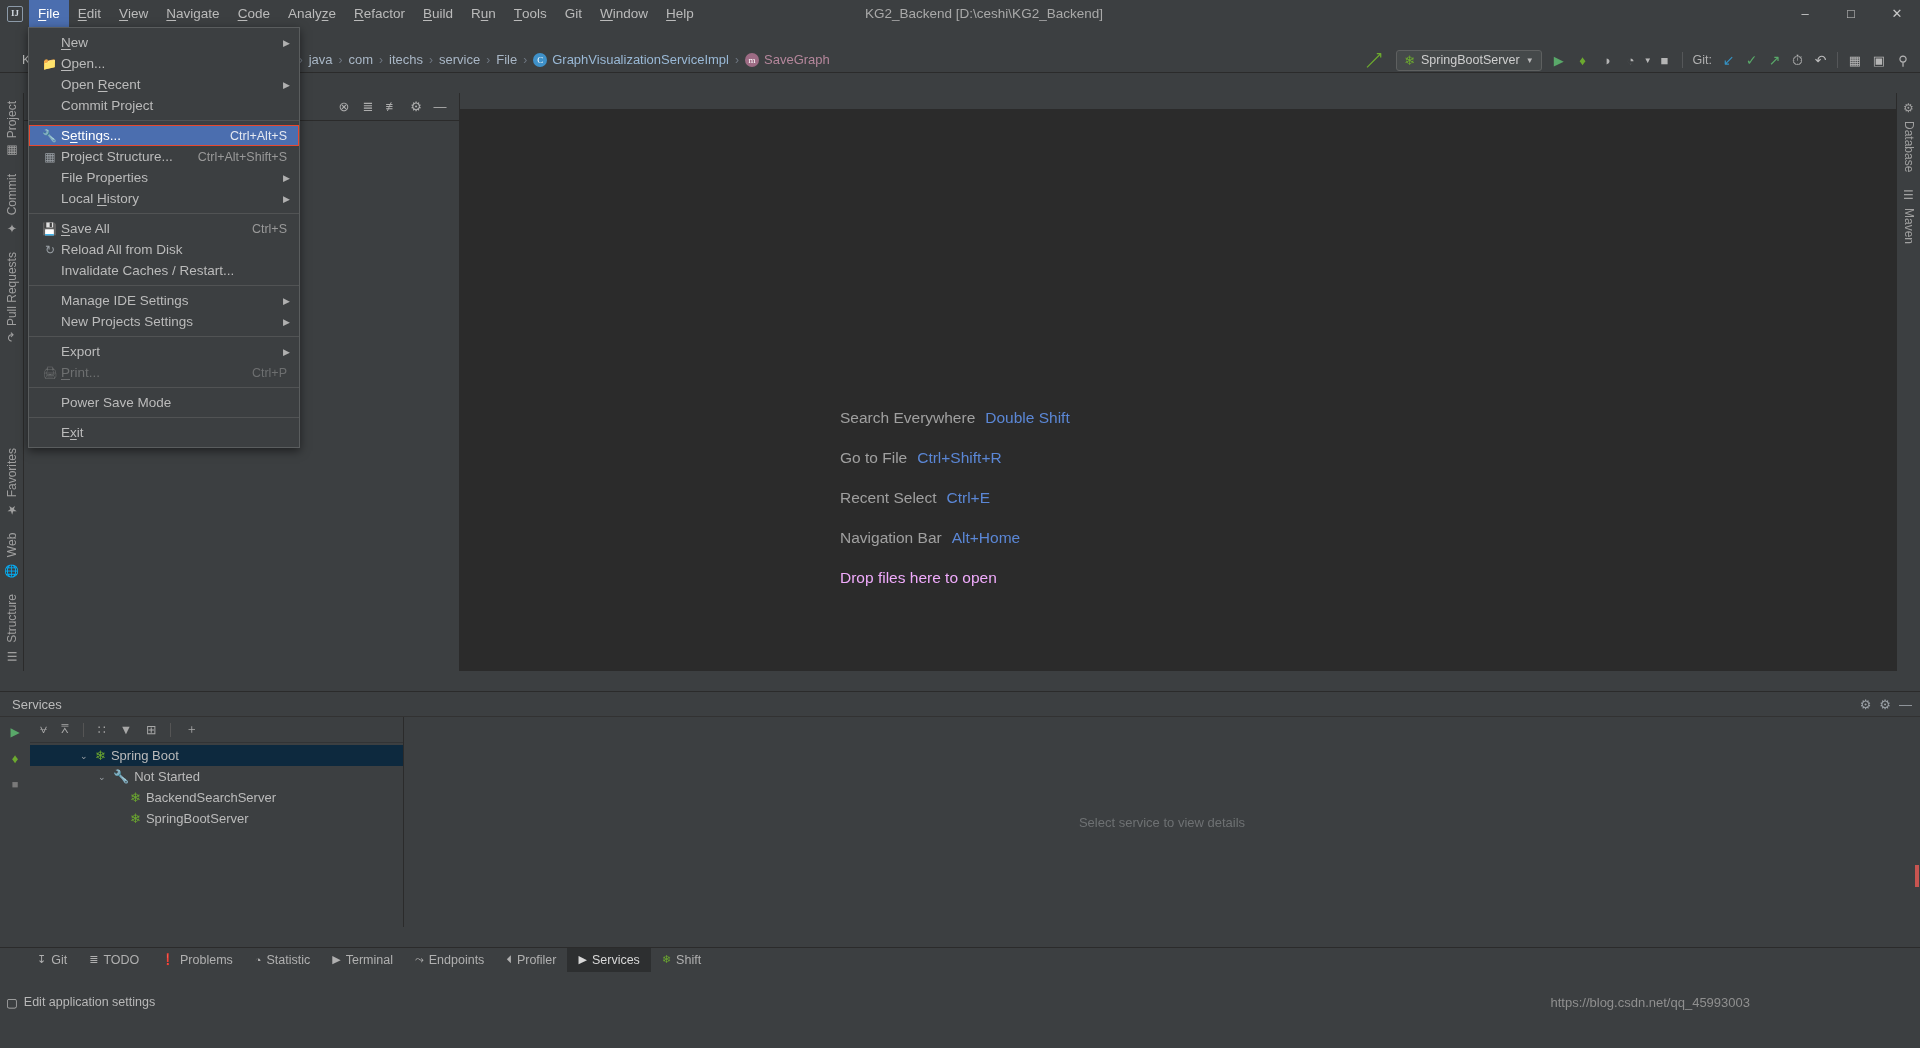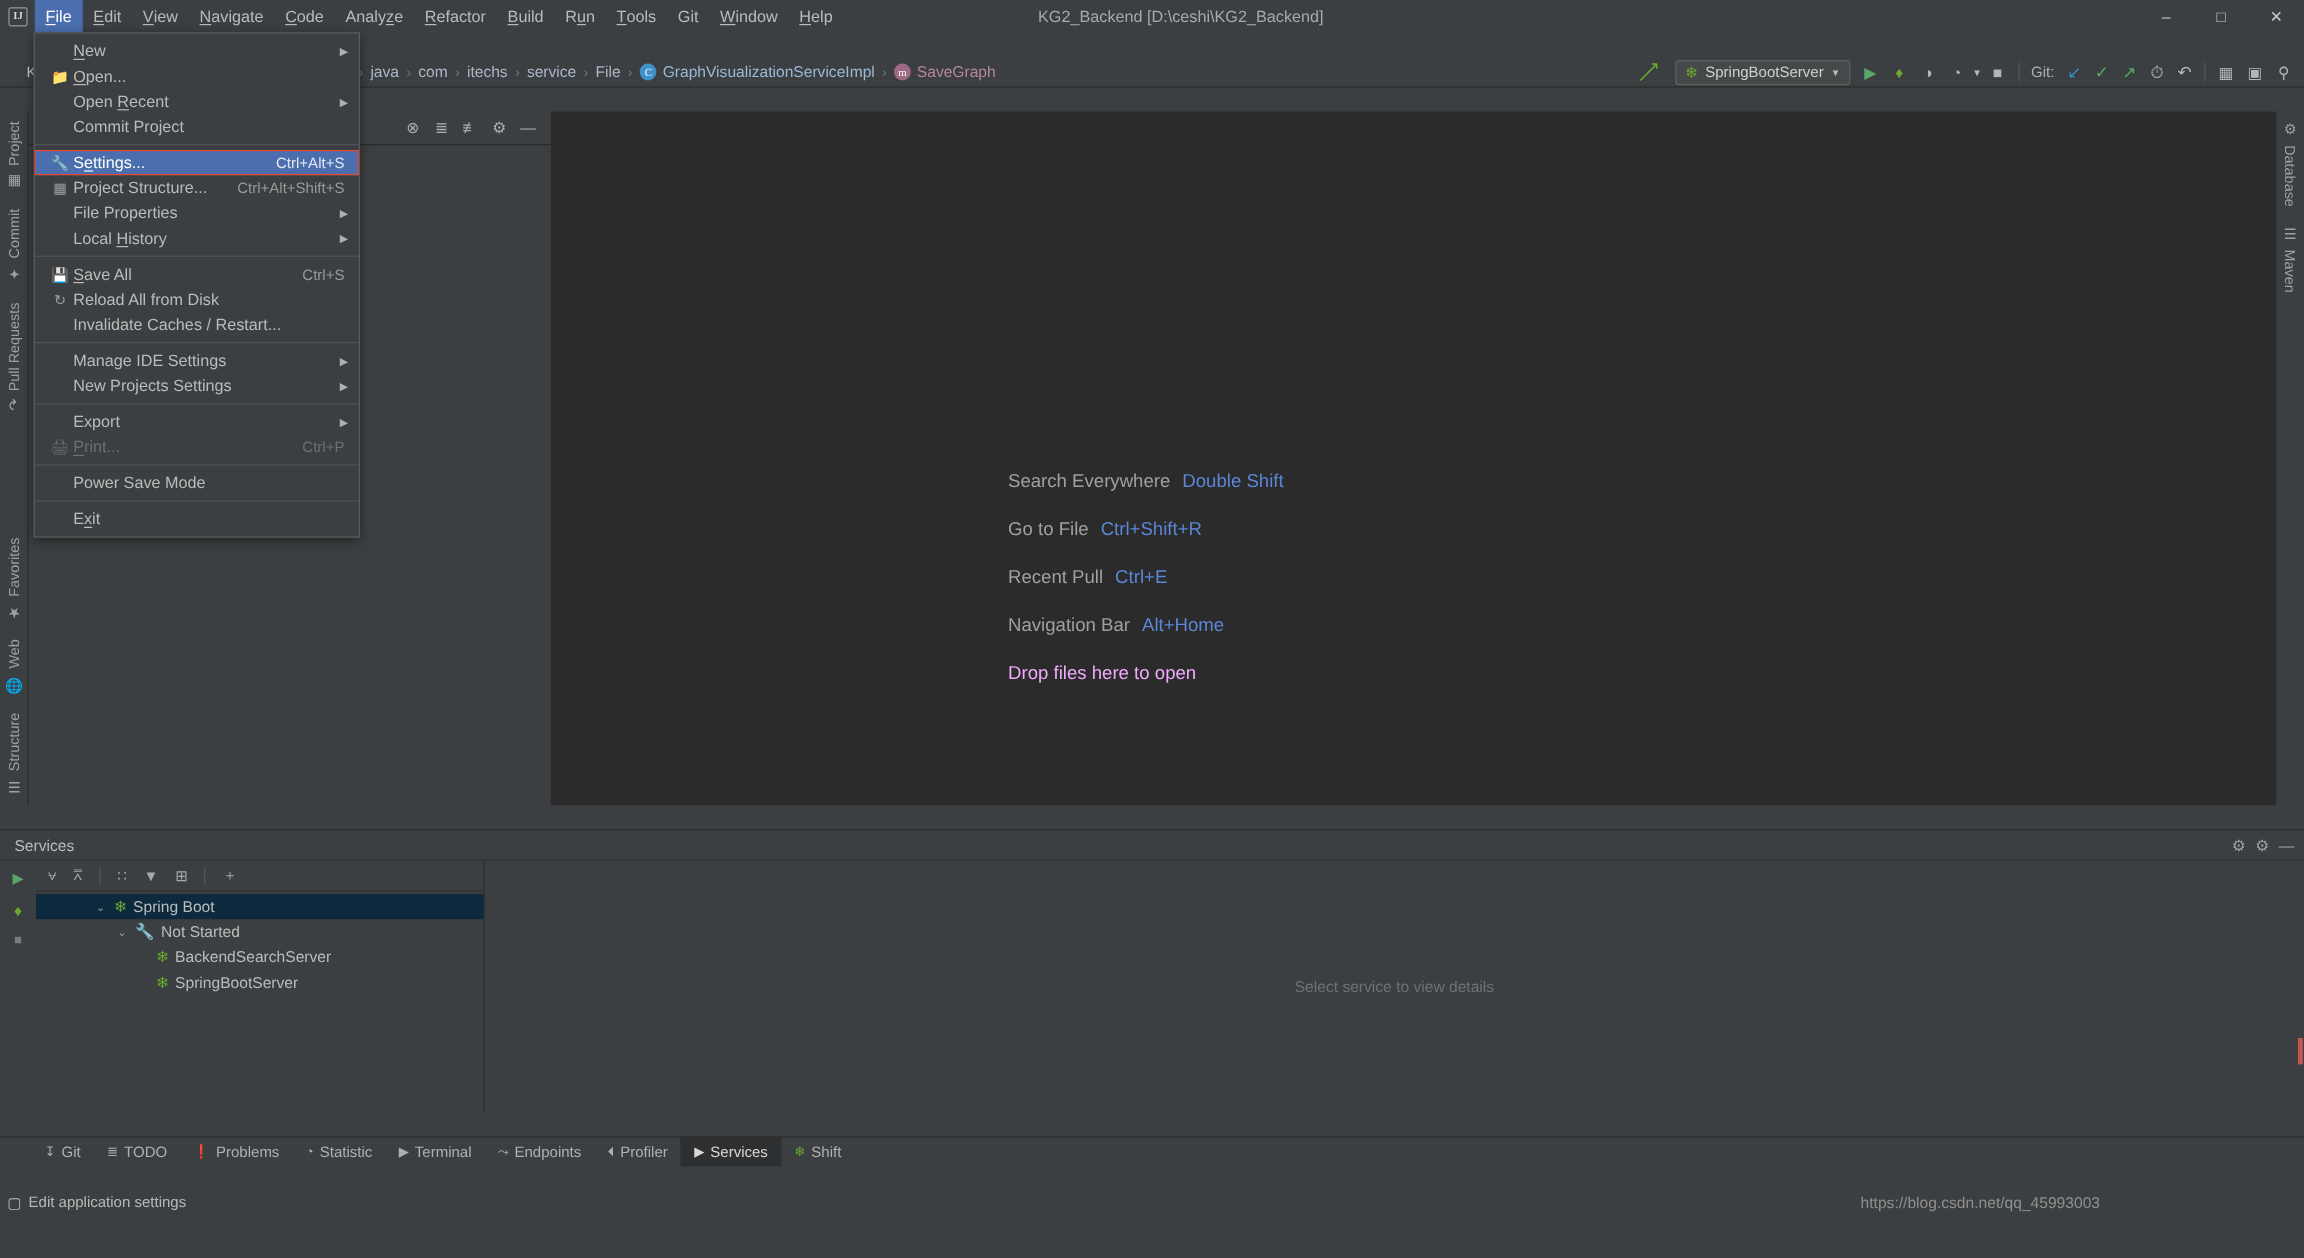--- a/index.html
+++ b/index.html
@@ -92,21 +92,21 @@
   }
   .left-strip { border-right: 1px solid #2b2b2b; }
   .right-strip { border-left: 1px solid #2b2b2b; }
   .vtab {
     writing-mode: vertical-rl; font-size: 12px; color: #a0a0a0; padding: 8px 4px;
     white-space: nowrap; display: flex; align-items: center; gap: 6px;
   }
   .vtab.rot180 { transform: rotate(180deg); }
   .vtab-ico { font-size: 12px; }
 
-  .editor-wrap { flex: 1 1 auto; display: flex; flex-direction: column; min-width: 0; }
+  .editor-wrap { flex: 1 1 auto; display: flex; flex-direction: column; min-width: 0; margin-top: 16px; }
 
   .proj-panel {
     width: 436px; flex: 0 0 436px; background: #3c3f41; border-right: 1px solid #2b2b2b;
     display: flex; flex-direction: column;
   }
   .proj-toolbar {
     height: 28px; display: flex; align-items: center; justify-content: flex-end;
     gap: 2px; padding-right: 8px; border-bottom: 1px solid #2b2b2b;
   }
   .pt-ico { width: 22px; height: 22px; display:flex; align-items:center; justify-content:center;
@@ -325,21 +325,21 @@
         <div class="hints">
           <div class="hint-row">
             <span>Search Everywhere</span>
             <span class="hint-key">Double Shift</span>
           </div>
           <div class="hint-row">
             <span>Go to File</span>
             <span class="hint-key">Ctrl+Shift+R</span>
           </div>
           <div class="hint-row">
-            <span>Recent Pull</span>
+            <span>Recent Select</span>
             <span class="hint-key">Ctrl+E</span>
           </div>
           <div class="hint-row">
             <span>Navigation Bar</span>
             <span class="hint-key">Alt+Home</span>
           </div>
           <div class="hint-row">
             <span class="hint-plain">Drop files here to open</span>
           </div>
         </div>

